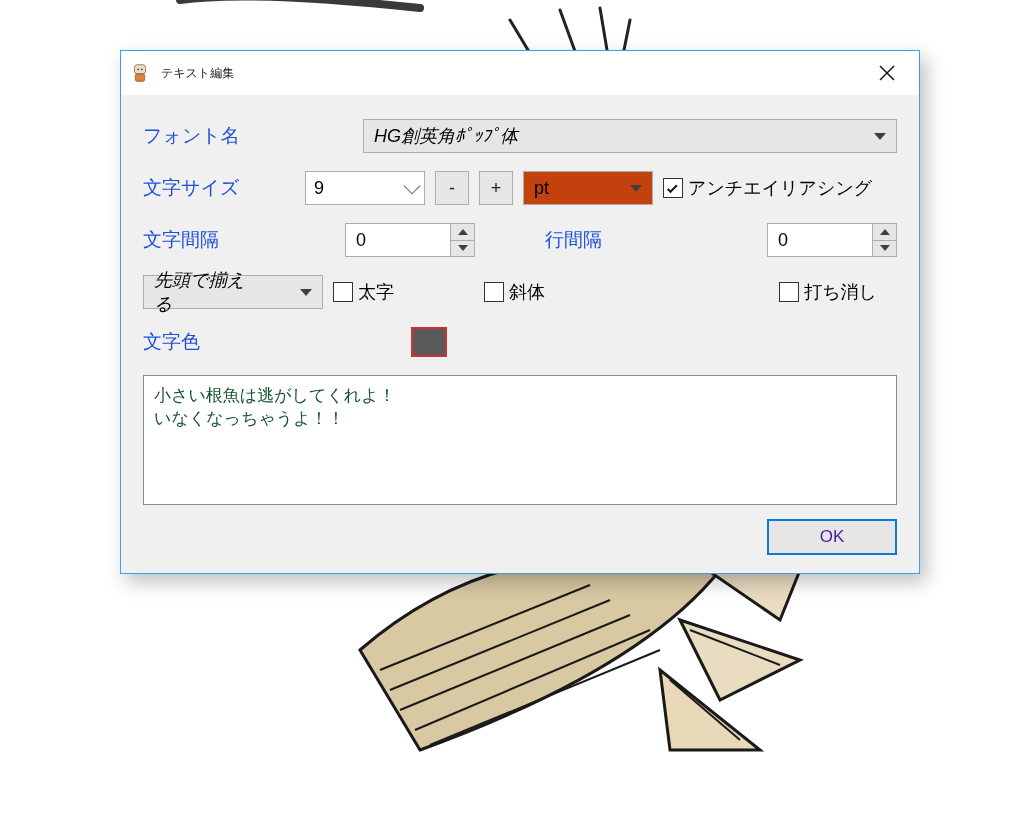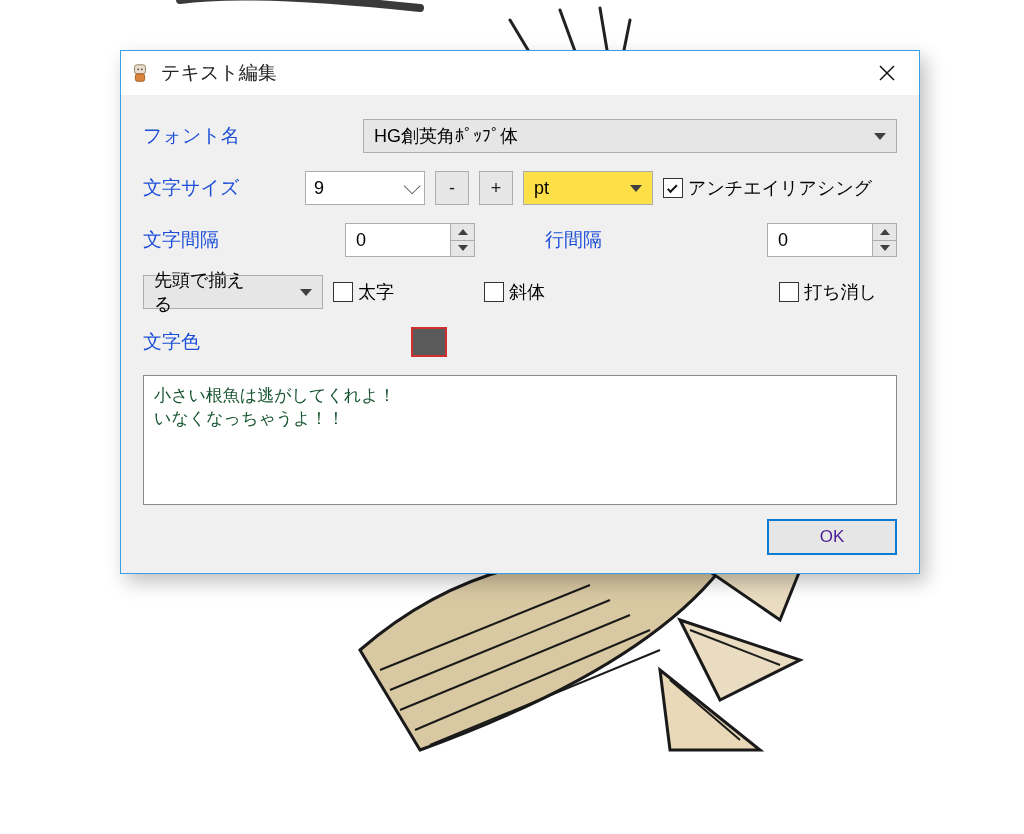--- a/index.html
+++ b/index.html
@@ -33,21 +33,21 @@
       align-items: center;
       height: 44px;
       background: #ffffff;
       padding: 0 8px;
     }
     .app-icon {
       width: 22px; height: 22px;
       margin-right: 10px;
       display: inline-flex; align-items: center; justify-content: center;
     }
-    .title-text { font-size: 19px; color: #222; }
+    .title-text { font-size: 12px; color: #222; }
     .spacer { flex: 1; }
     .close-btn {
       width: 48px; height: 38px;
       display: flex; align-items: center; justify-content: center;
       font-size: 22px; color: #111; background: transparent;
       border: none; cursor: pointer;
     }
     .body {
       padding: 24px 22px 18px 22px;
     }
@@ -60,20 +60,21 @@
     .label { color: #1d4ed8; font-size: 19px; min-width: 110px; }
     .label.sm { min-width: 80px; }
     .combo {
       display: flex; align-items: center;
       background: #e6e6e6;
       border: 1px solid #adadad;
       height: 34px;
       padding: 0 10px;
       cursor: pointer;
       position: relative;
+      font-style: italic;
     }
     .combo.big { flex: 1; }
     .combo.small { width: 180px; gap: 48px; }
     .combo .caret {
       margin-left: auto;
       width: 0; height: 0;
       border-left: 6px solid transparent;
       border-right: 6px solid transparent;
       border-top: 7px solid #404040;
     }
@@ -94,21 +95,21 @@
     .sq-btn {
       width: 34px; height: 34px;
       border: 1px solid #adadad;
       background: #e6e6e6;
       display: flex; align-items: center; justify-content: center;
       cursor: pointer;
       font-size: 18px; color: #222;
     }
     .unit-combo {
       display: flex; align-items: center;
-      border: 1px solid #adadad; background: #fde047;
+      border: 1px solid #adadad; background: #c2410c;
       height: 34px; width: 130px; padding: 16px 10px;
     }
     .unit-combo .caret {
       margin-left: auto;
       width: 0; height: 0;
       border-left: 6px solid transparent;
       border-right: 6px solid transparent;
       border-top: 7px solid #404040;
     }
     .chk {

